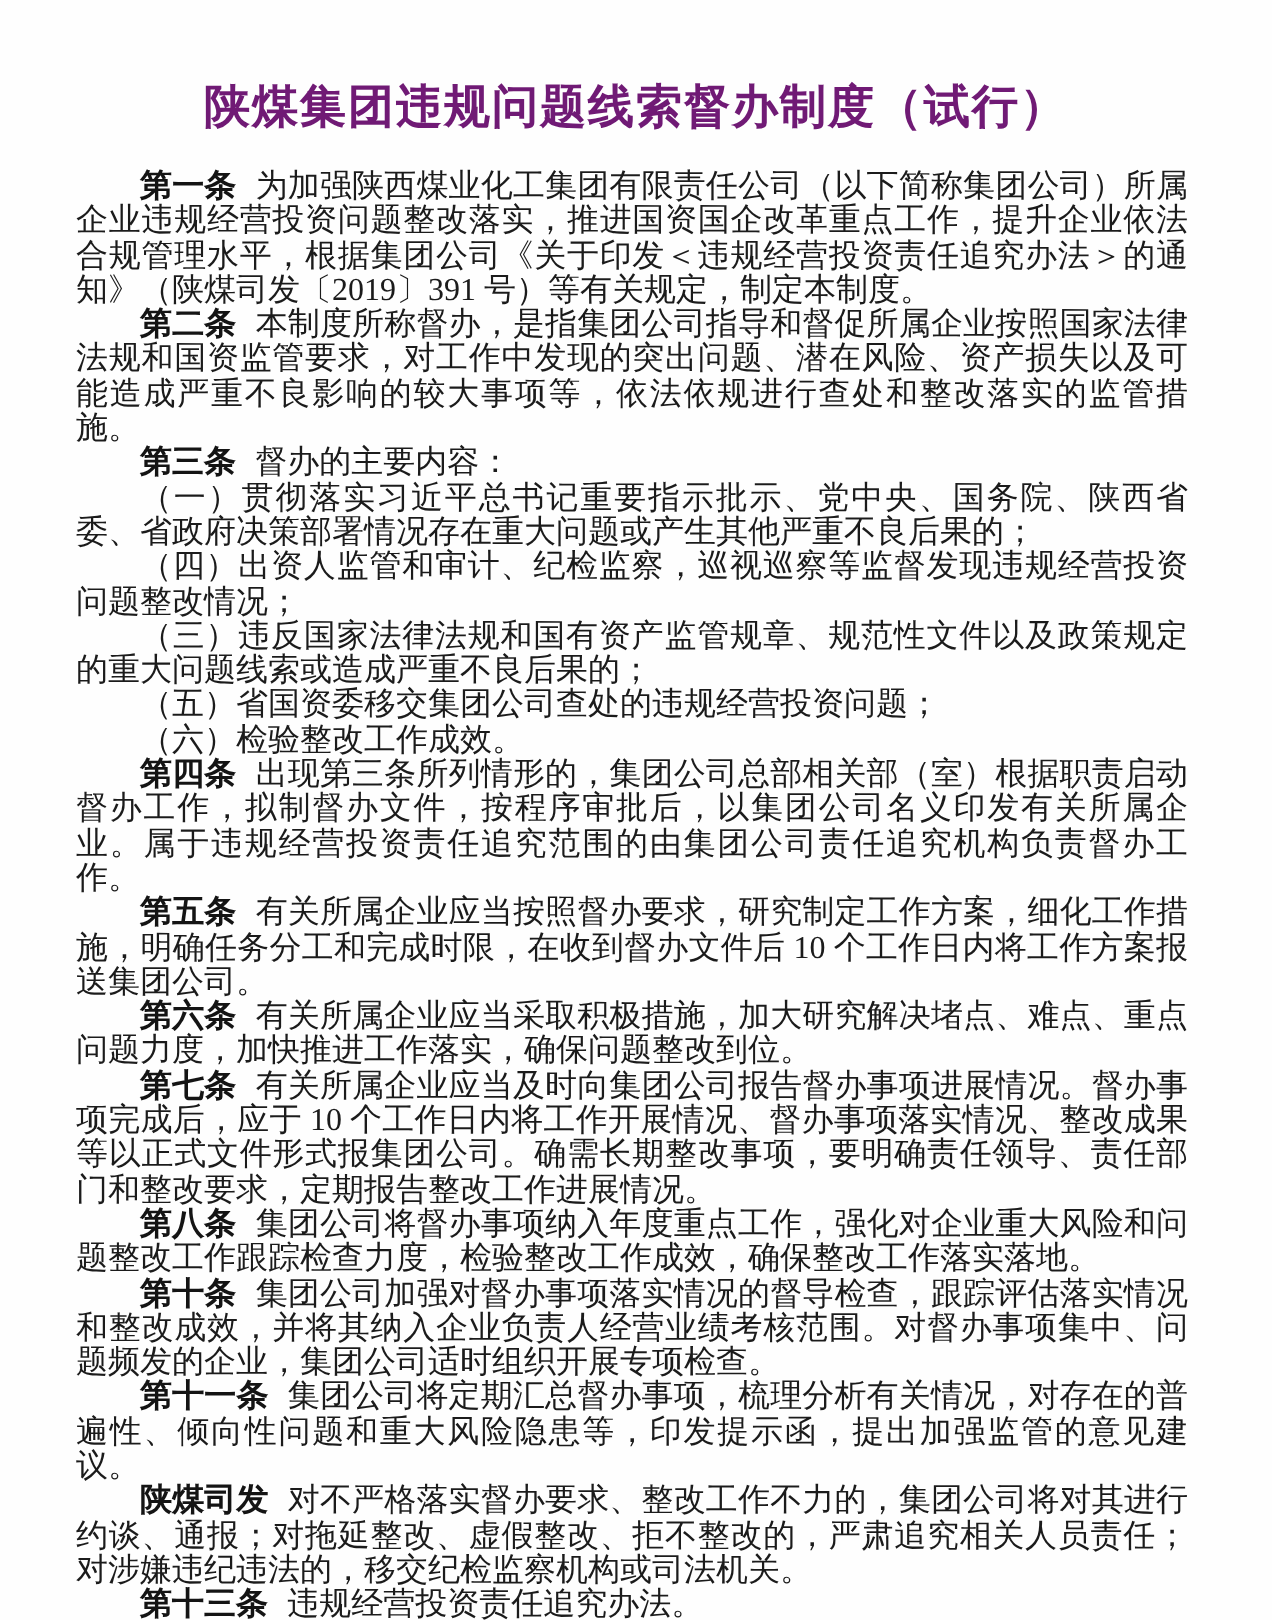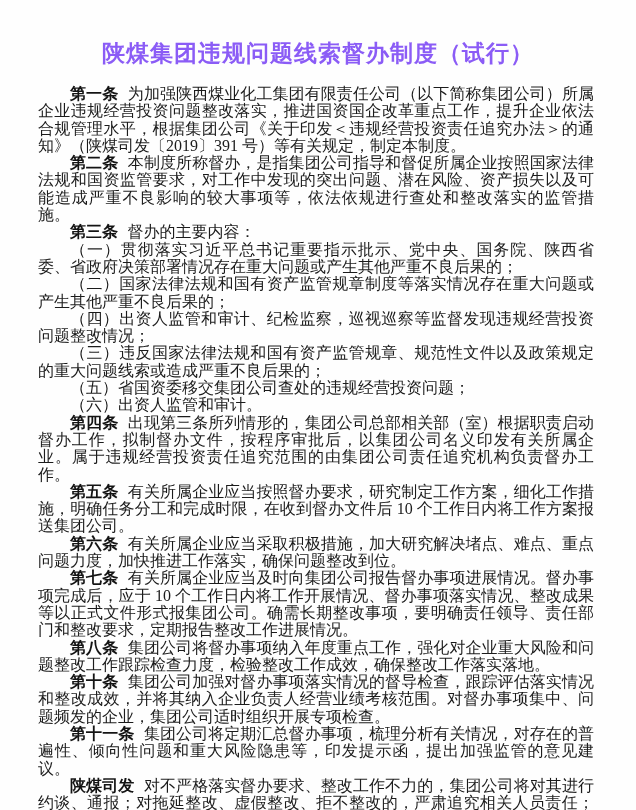--- a/index.html
+++ b/index.html
@@ -17,21 +17,21 @@
     color: #1b1b1b;
     box-sizing: border-box;
   }
   .doc-title {
     margin: 0;
     padding-top: 38px;
     text-align: center;
     font-size: 23px;
     font-weight: bold;
     letter-spacing: 1px;
-    color: #8b5cf6;
+    color: #701a75;
     font-family: "Liberation Serif", serif;
   }
   .doc-body {
     margin: 16px 42px 0 38px;
     font-size: 16px;
     line-height: 17.3px;
     text-align: justify;
     color: #1b1b1b;
   }
   .doc-body p {
@@ -47,25 +47,24 @@
 </head>
 <body>
 
 <div class="page">
   <h1 class="doc-title">陕煤集团违规问题线索督办制度（试行）</h1>
   <div class="doc-body">
       <p><span class="article-num">第一条</span><span>为加强陕西煤业化工集团有限责任公司（以下简称集团公司）所属企业违规经营投资问题整改落实，推进国资国企改革重点工作，提升企业依法合规管理水平，根据集团公司《关于印发＜违规经营投资责任追究办法＞的通知》（陕煤司发〔2019〕391 号）等有关规定，制定本制度。</span></p>
       <p><span class="article-num">第二条</span><span>本制度所称督办，是指集团公司指导和督促所属企业按照国家法律法规和国资监管要求，对工作中发现的突出问题、潜在风险、资产损失以及可能造成严重不良影响的较大事项等，依法依规进行查处和整改落实的监管措施。</span></p>
       <p><span class="article-num">第三条</span><span>督办的主要内容：</span></p>
       <p><span>（一）贯彻落实习近平总书记重要指示批示、党中央、国务院、陕西省委、省政府决策部署情况存在重大问题或产生其他严重不良后果的；</span></p>
-      <p><span>（二）国家法律法规和国有资产监管规章制度等落实情况存在重大问题或产生其他严重不良后果的；</span></p>
       <p><span>（四）出资人监管和审计、纪检监察，巡视巡察等监督发现违规经营投资问题整改情况；</span></p>
       <p><span>（三）违反国家法律法规和国有资产监管规章、规范性文件以及政策规定的重大问题线索或造成严重不良后果的；</span></p>
       <p><span>（五）省国资委移交集团公司查处的违规经营投资问题；</span></p>
-      <p><span>（六）出资人监管和审计。</span></p>
+      <p><span>（六）检验整改工作成效。</span></p>
       <p><span class="article-num">第四条</span><span>出现第三条所列情形的，集团公司总部相关部（室）根据职责启动督办工作，拟制督办文件，按程序审批后，以集团公司名义印发有关所属企业。属于违规经营投资责任追究范围的由集团公司责任追究机构负责督办工作。</span></p>
       <p><span class="article-num">第五条</span><span>有关所属企业应当按照督办要求，研究制定工作方案，细化工作措施，明确任务分工和完成时限，在收到督办文件后 10 个工作日内将工作方案报送集团公司。</span></p>
       <p><span class="article-num">第六条</span><span>有关所属企业应当采取积极措施，加大研究解决堵点、难点、重点问题力度，加快推进工作落实，确保问题整改到位。</span></p>
       <p><span class="article-num">第七条</span><span>有关所属企业应当及时向集团公司报告督办事项进展情况。督办事项完成后，应于 10 个工作日内将工作开展情况、督办事项落实情况、整改成果等以正式文件形式报集团公司。确需长期整改事项，要明确责任领导、责任部门和整改要求，定期报告整改工作进展情况。</span></p>
       <p><span class="article-num">第八条</span><span>集团公司将督办事项纳入年度重点工作，强化对企业重大风险和问题整改工作跟踪检查力度，检验整改工作成效，确保整改工作落实落地。</span></p>
       <p><span class="article-num">第十条</span><span>集团公司加强对督办事项落实情况的督导检查，跟踪评估落实情况和整改成效，并将其纳入企业负责人经营业绩考核范围。对督办事项集中、问题频发的企业，集团公司适时组织开展专项检查。</span></p>
       <p><span class="article-num">第十一条</span><span>集团公司将定期汇总督办事项，梳理分析有关情况，对存在的普遍性、倾向性问题和重大风险隐患等，印发提示函，提出加强监管的意见建议。</span></p>
       <p><span class="article-num">陕煤司发</span><span>对不严格落实督办要求、整改工作不力的，集团公司将对其进行约谈、通报；对拖延整改、虚假整改、拒不整改的，严肃追究相关人员责任；对涉嫌违纪违法的，移交纪检监察机构或司法机关。</span></p>
       <p><span class="article-num">第十三条</span><span>违规经营投资责任追究办法。</span></p>
       <p><span class="article-num">第十四条</span><span>本制度自印发之日起施行。</span></p>

